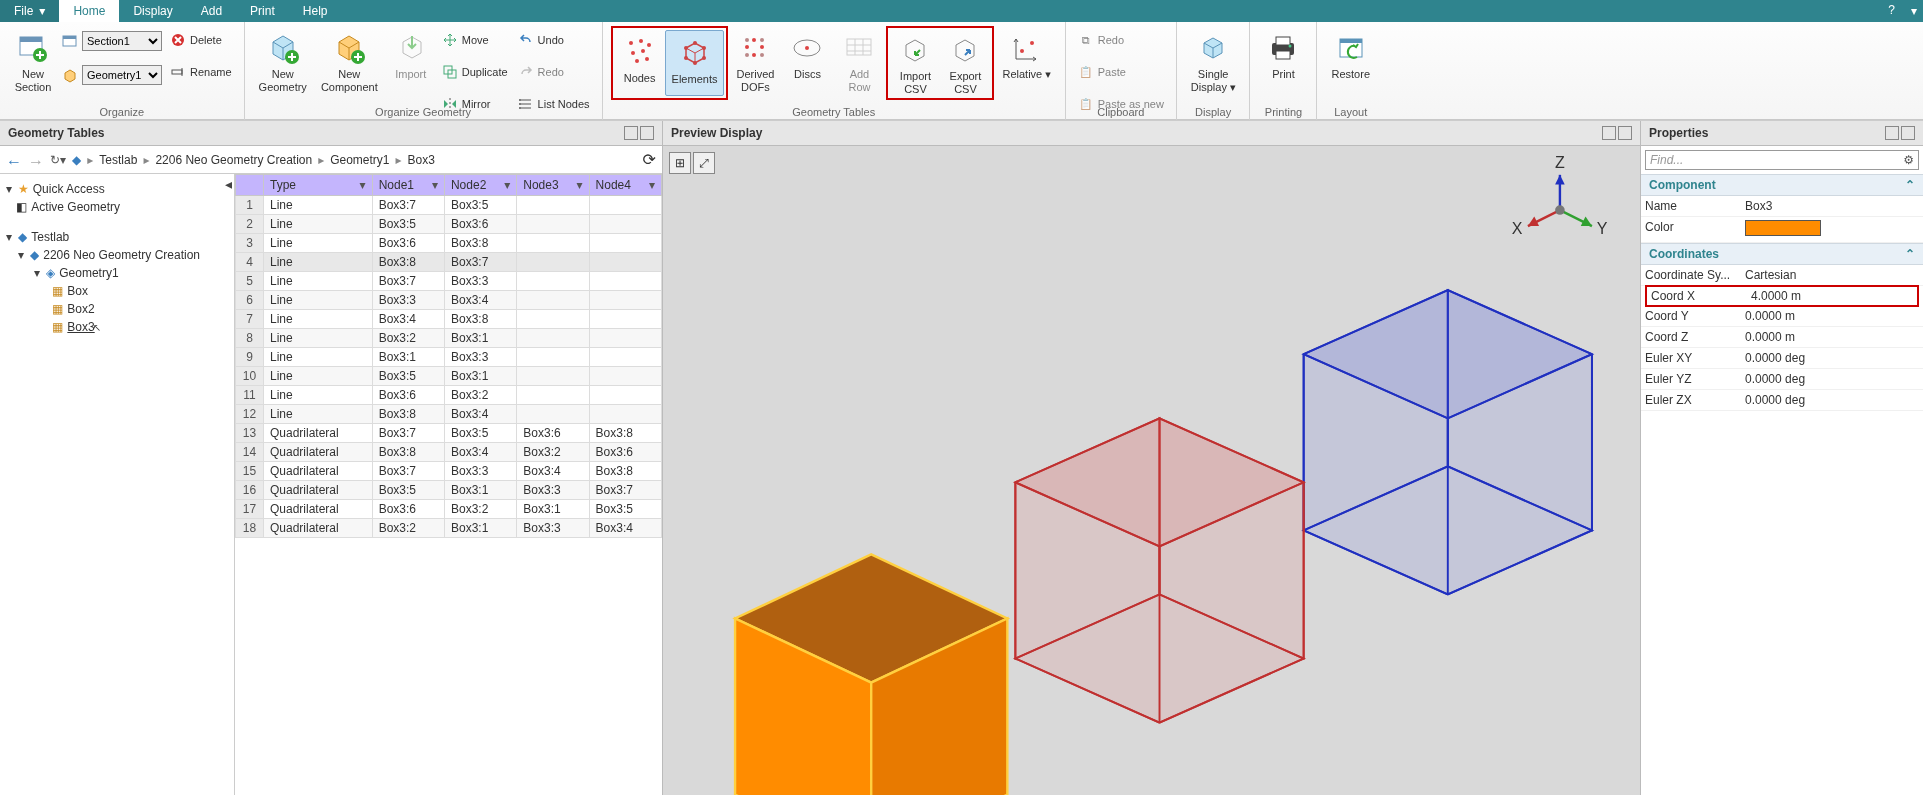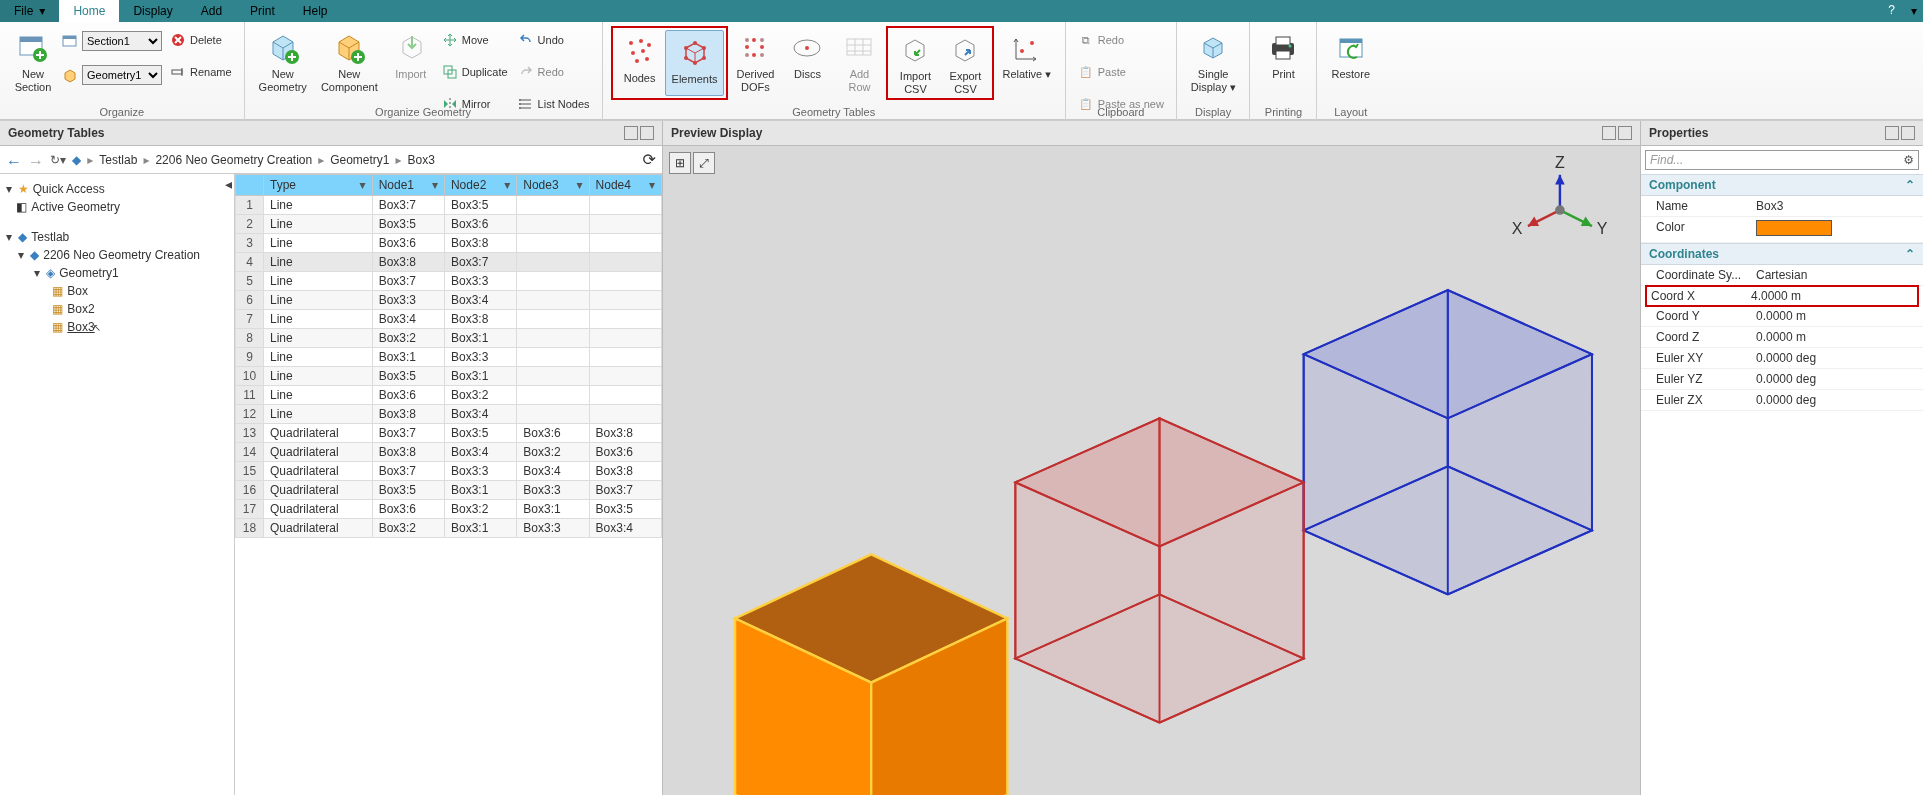--- a/index.html
+++ b/index.html
@@ -1,20 +1,20 @@
 <!DOCTYPE html>
 <html><head>
 <meta charset="utf-8">
 <style>
 * { box-sizing: border-box; margin: 0; padding: 0; font-family: "Segoe UI", Tahoma, sans-serif; }
 body { background: #fff; overflow: hidden; font-size: 12px; color: #333; }
 
 
 .menubar { background: #2f848e; height: 22px; display: flex; align-items: stretch; }
-.menubar .menu-item { padding: 3px 14px; color: #000000; cursor: pointer; display: flex; align-items: center; }
+.menubar .menu-item { padding: 3px 14px; color: #ffffff; cursor: pointer; display: flex; align-items: center; }
 .menubar .file-item { background: #2b7881; }
 .menubar .active { background: #fff; color: #2f848e; font-weight: normal; }
 .menubar .help-icon { margin-left: auto; padding: 3px 10px; color: #fff; }
 
 
 .ribbon { background: linear-gradient(#fdfdfd,#f5f5f5); border-bottom: 1px solid #c8c8c8; height: 98px; display: flex; }
 .rgroup { border-right: 1px solid #d0d0d0; padding: 4px 8px 0 8px; display: flex; flex-direction: column; position: relative; height: 98px; }
 .rgroup .glabel { text-align: center; color: #666; font-size: 11px; position: absolute; bottom: 2px; left: 0; right: 0; }
 .rrow { display: flex; gap: 2px; height: 74px; }
 .rbig { display: flex; flex-direction: column; align-items: center; padding: 4px 6px; cursor: pointer; min-width: 50px; border-radius: 2px; }
@@ -46,21 +46,21 @@
 .tree { width: 235px; border-right: 1px solid #ccc; padding: 6px 4px; position: relative; }
 .tree .tcollapse { position: absolute; right: 2px; top: 2px; color: #444; font-size: 14px; }
 .tree .tnode { display: flex; align-items: center; gap: 4px; padding: 2px 0; cursor: pointer; }
 .tree .tnode .caret { width: 10px; text-align: center; color: #444; }
 .tree .ind1 { padding-left: 12px; }
 .tree .ind2 { padding-left: 28px; }
 .tree .ind3 { padding-left: 48px; }
 .tree .selected { text-decoration: underline; }
 .grid { flex: 1; overflow: auto; }
 table.data { border-collapse: collapse; width: 100%; }
-table.data th { background: #7dd3fc; border: 1px solid #c8c8c8; padding: 3px 6px; font-weight: normal; text-align: left; position: relative; }
+table.data th { background: #c4b5fd; border: 1px solid #c8c8c8; padding: 3px 6px; font-weight: normal; text-align: left; position: relative; }
 table.data th .sortarr { float: right; color: #555; }
 table.data td { border: 1px solid #dcdcdc; padding: 2px 6px; }
 table.data td.rowhdr { background: #eaeaea; text-align: center; width: 28px; color: #555; font-weight: normal; }
 table.data tr:nth-child(even) td:not(.rowhdr) { background: #f7f7f7; }
 table.data tr.sel td:not(.rowhdr) { background: #e8e8e8; }
 
 
 .preview { flex: 1; min-width: 300px; }
 .tabs { display: flex; align-items: center; border-bottom: 1px solid #ccc; background: #fafafa; padding: 0 4px; }
 .tab { padding: 4px 10px; cursor: pointer; border: 1px solid transparent; border-bottom: none; margin-top: 3px; }
@@ -69,21 +69,21 @@
 .preview-canvas { flex: 1; background: #d9d9d9; position: relative; }
 .pv-toolbar { position: absolute; top: 6px; left: 6px; display: flex; gap: 2px; }
 .pv-toolbar span { width: 22px; height: 22px; border: 1px solid #888; background: #f0f0f0; display: flex; align-items: center; justify-content: center; }
 
 
 .props { width: 282px; flex: none; }
 .find { border: 1px solid #999; margin: 4px; padding: 2px 4px; color: #999; font-style: italic; display: flex; align-items: center; }
 .find .gear { margin-left: auto; color: #555; font-style: normal; }
 .section-hdr { background: #e8f0f7; color: #2f848e; font-weight: bold; padding: 3px 8px; border-top: 1px solid #cfd8e0; border-bottom: 1px solid #cfd8e0; display: flex; }
 .section-hdr .col { margin-left: auto; color: #2f848e; }
-.prop-row { display: flex; padding: 3px 15px; border-bottom: 1px solid #f0f0f0; }
+.prop-row { display: flex; padding: 3px 4px; border-bottom: 1px solid #f0f0f0; }
 .prop-row .pn { width: 100px; }
 .prop-row .pv { flex: 1; }
 .prop-row.hl { border: 2px solid #c00; margin: -1px 4px; padding: 2px 4px; }
 .swatch { width: 76px; height: 16px; background: #ff8c00; display: inline-block; border: 1px solid #555; }
 
 svg { display: block; }
 </style>
 </head>
 <body>
 

